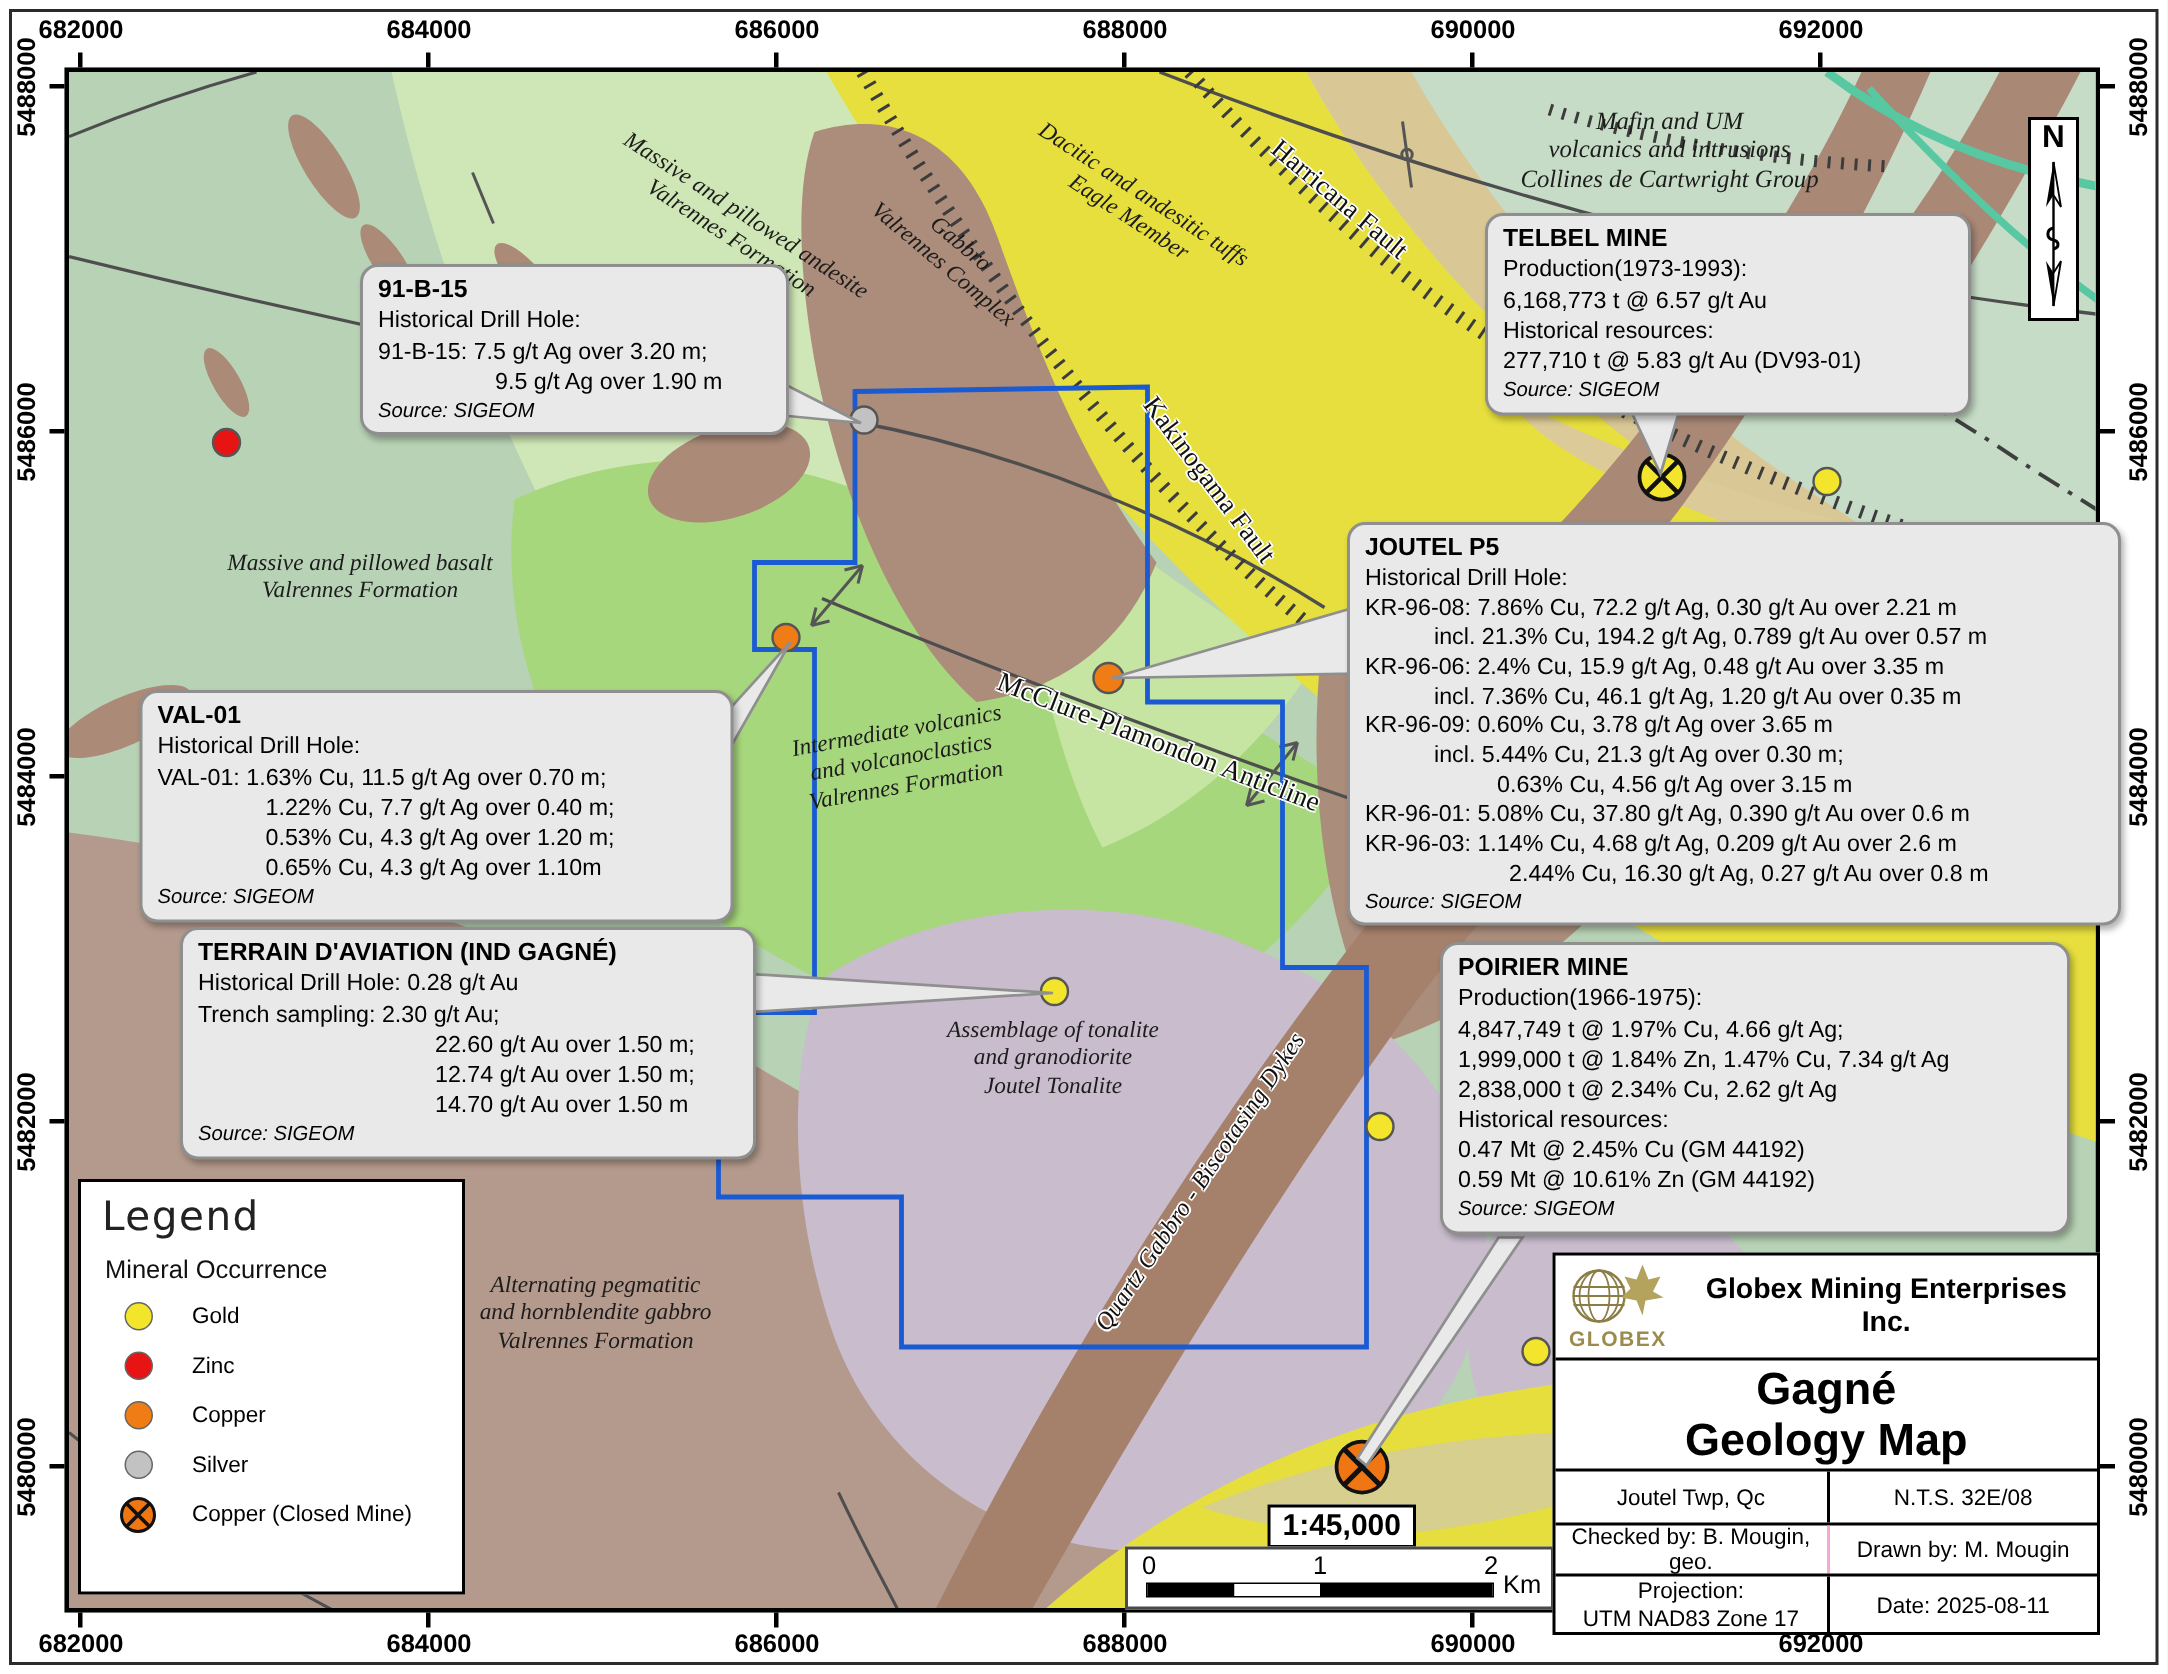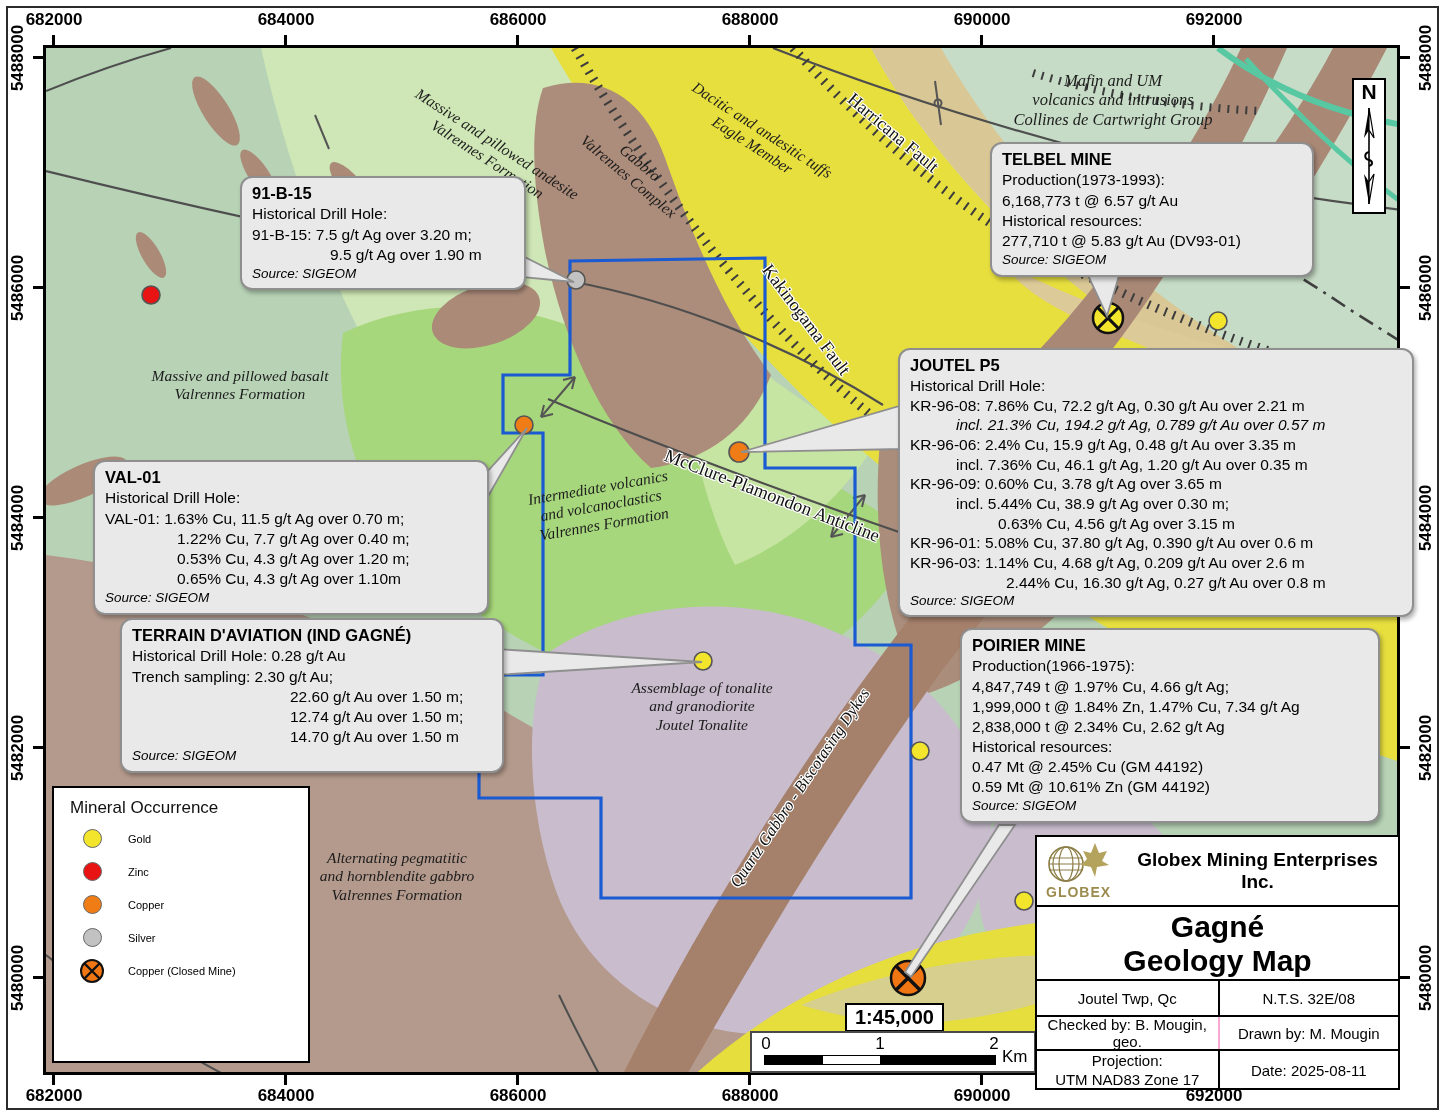--- a/index.html
+++ b/index.html
@@ -21,21 +21,21 @@
            padding:5px 10px 6px 10px;font-size:15.5px;line-height:1.3;color:#000;
            box-shadow:2px 3px 4px rgba(0,0,0,0.3);}
   .callout .title{font-weight:bold;font-size:16.5px;}
   .callout .src{font-style:italic;font-size:13.5px;}
   .legend-box{position:absolute;left:52px;top:786px;width:258px;height:277px;background:#fff;
               border:2px solid #000;box-sizing:border-box;}
   .legend-title{font-family:"DejaVu Sans",sans-serif;font-size:27px;color:#222;margin:8px 0 0 14px;letter-spacing:1px;}
   .legend-sub{font-size:17px;margin:10px 0 4px 16px;color:#111;}
   .legend-row{display:flex;align-items:center;height:33px;padding-left:24px;}
   .legend-row .symwrap{width:28px;display:flex;justify-content:center;}
-  .legend-row .lbl{margin-left:22px;font-size:11px;}
+  .legend-row .lbl{margin-left:22px;font-size:15px;}
   .sym{width:19px;height:19px;border-radius:50%;border:1.5px solid #666;box-sizing:border-box;}
   .titleblock{position:absolute;left:1035px;top:835px;width:365px;height:255px;background:#fff;
               border:2px solid #000;box-sizing:border-box;font-size:15px;}
   .tb-row{position:absolute;left:0;width:100%;box-sizing:border-box;}
   .tb-cell{position:absolute;top:0;height:100%;display:flex;align-items:center;justify-content:center;
            box-sizing:border-box;text-align:center;}
   .scale-ratio{position:absolute;left:845px;top:1003px;background:#fff;border:2px solid #000;
                font-weight:bold;font-size:20px;padding:1px 8px;}
   .scalebar{position:absolute;left:750px;top:1031px;width:286px;height:42px;background:#fff;
             border:2px solid #4a4a4a;box-sizing:border-box;}
@@ -252,25 +252,25 @@
     <div style="padding-left:72px;">1.22% Cu, 7.7 g/t Ag over 0.40 m;</div>
     <div style="padding-left:72px;">0.53% Cu, 4.3 g/t Ag over 1.20 m;</div>
     <div style="padding-left:72px;">0.65% Cu, 4.3 g/t Ag over 1.10m</div>
     <div class="src">Source: SIGEOM</div>
   </div>
 
   <div class="callout" style="left:898px;top:348px;width:492px;line-height:1.27;">
     <div class="title">JOUTEL P5</div>
     <div>Historical Drill Hole:</div>
     <div>KR-96-08: 7.86% Cu, 72.2 g/t Ag, 0.30 g/t Au over 2.21 m</div>
-    <div style="padding-left:46px;font-style:italic;">incl. 21.3% Cu, 194.2 g/t Ag, 0.789 g/t Au over 0.57 m</div>
+    <div style="padding-left:46px;">incl. 21.3% Cu, 194.2 g/t Ag, 0.789 g/t Au over 0.57 m</div>
     <div>KR-96-06: 2.4% Cu, 15.9 g/t Ag, 0.48 g/t Au over 3.35 m</div>
     <div style="padding-left:46px;">incl. 7.36% Cu, 46.1 g/t Ag, 1.20 g/t Au over 0.35 m</div>
     <div>KR-96-09: 0.60% Cu, 3.78 g/t Ag over 3.65 m</div>
-    <div style="padding-left:46px;">incl. 5.44% Cu, 38.9 g/t Ag over 0.30 m;</div>
+    <div style="padding-left:46px;">incl. 5.44% Cu, 21.3 g/t Ag over 0.30 m;</div>
     <div style="padding-left:88px;">0.63% Cu, 4.56 g/t Ag over 3.15 m</div>
     <div>KR-96-01: 5.08% Cu, 37.80 g/t Ag, 0.390 g/t Au over 0.6 m</div>
     <div>KR-96-03: 1.14% Cu, 4.68 g/t Ag, 0.209 g/t Au over 2.6 m</div>
     <div style="padding-left:96px;">2.44% Cu, 16.30 g/t Ag, 0.27 g/t Au over 0.8 m</div>
     <div class="src">Source: SIGEOM</div>
   </div>
 
   <div class="callout" style="left:120px;top:618px;width:360px;">
     <div class="title">TERRAIN D'AVIATION (IND GAGNÉ)</div>
     <div>Historical Drill Hole: 0.28 g/t Au</div>
@@ -287,20 +287,21 @@
     <div>4,847,749 t @ 1.97% Cu, 4.66 g/t Ag;</div>
     <div>1,999,000 t @ 1.84% Zn, 1.47% Cu, 7.34 g/t Ag</div>
     <div>2,838,000 t @ 2.34% Cu, 2.62 g/t Ag</div>
     <div>Historical resources:</div>
     <div>0.47 Mt @ 2.45% Cu (GM 44192)</div>
     <div>0.59 Mt @ 10.61% Zn (GM 44192)</div>
     <div class="src">Source: SIGEOM</div>
   </div>
 
   <div class="legend-box">
+    <div class="legend-title">Legend</div>
     <div class="legend-sub">Mineral Occurrence</div>
     <div class="legend-row">
       <span class="symwrap">
           <span class="sym" style="background:#f2e52c;"></span>
         </span>
       <span class="lbl">Gold</span>
     </div>
     <div class="legend-row">
       <span class="symwrap">
           <span class="sym" style="background:#e81313;"></span>

